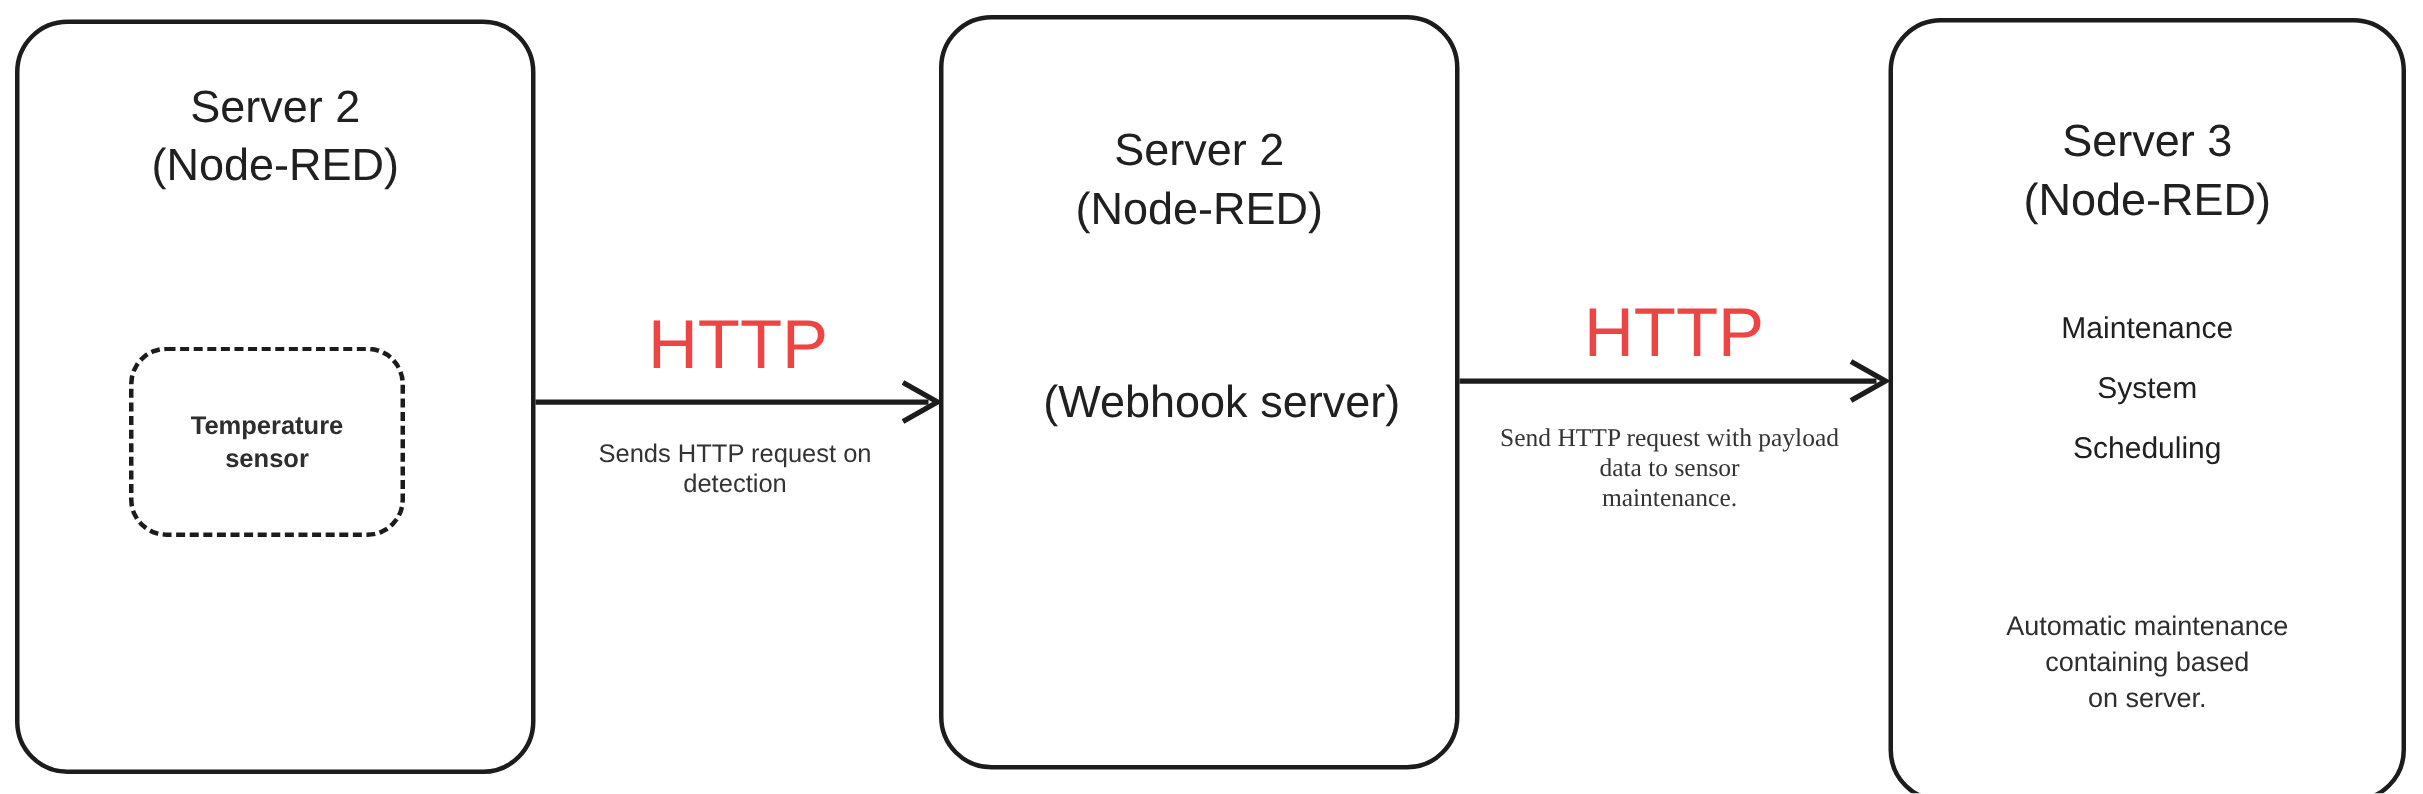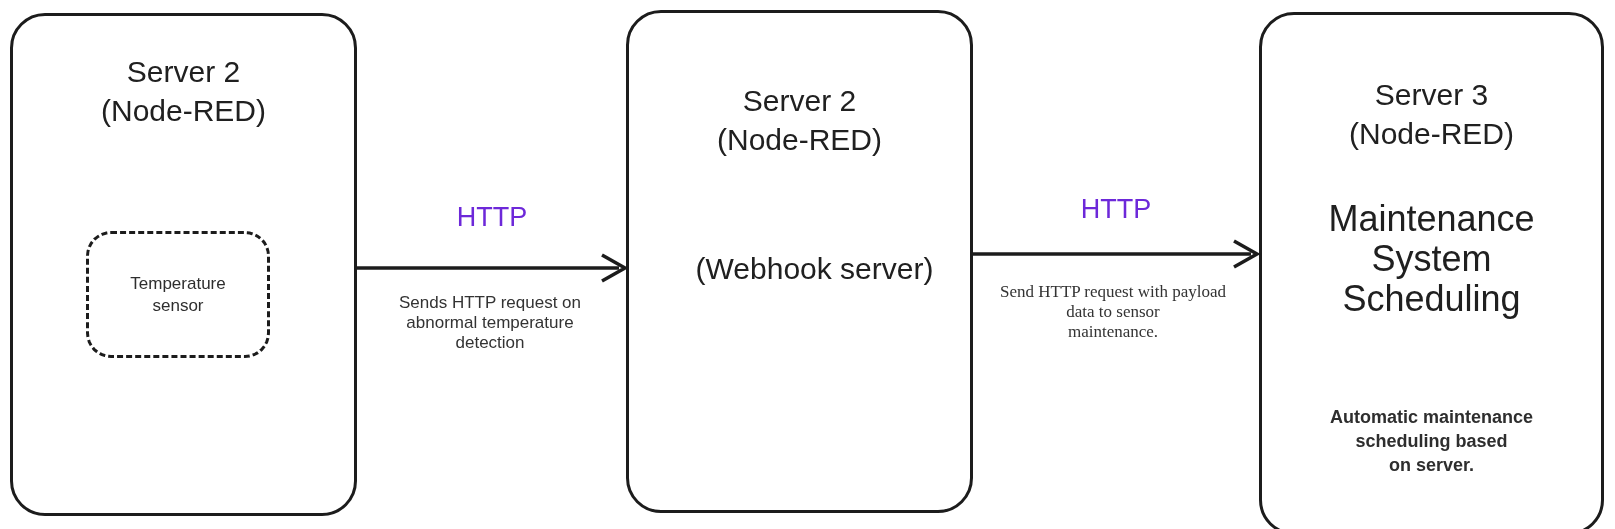--- a/index.html
+++ b/index.html
@@ -47,64 +47,64 @@
     font-size: 30px;
     line-height: 39px;
     color: #202020;
     padding-left: 30px;
   }
   .system-lines {
     position: absolute;
     left: 0; right: 0;
     top: 184px;
     text-align: center;
-    font-size: 36px;
+    font-size: 20px;
     line-height: 40px;
     color: #202020;
   }
   .note-lines {
     position: absolute;
     left: 0; right: 0;
     top: 390px;
     text-align: center;
     font-size: 18px;
     line-height: 24px;
     color: #2e2e2e;
-    font-weight: bold;
   }
   .sensor-box {
     position: absolute;
     left: 73px;
     top: 215px;
     width: 184px;
     height: 127px;
     box-sizing: border-box;
     border: 3px dashed #1c1c1c;
     border-radius: 25px;
     display: flex;
     flex-direction: column;
     align-items: center;
     justify-content: center;
     text-align: center;
     font-size: 17px;
     line-height: 22px;
     color: #2e2e2e;
+    font-weight: bold;
   }
   .arrow-svg {
     position: absolute;
     overflow: visible;
   }
   #arrow-1 { left: 357px; top: 248px; width: 270px; height: 40px; }
   #arrow-2 { left: 973px; top: 234px; width: 286px; height: 40px; }
 
   .http-label {
     position: absolute;
     text-align: center;
-    font-size: 27px;
-    color: #6d28d9;
+    font-size: 46px;
+    color: #ef4444;
   }
   #http-label-1 { left: 362px; top: 202px; width: 260px; }
   #http-label-2 { left: 978px; top: 194px; width: 276px; }
 
   .arrow-desc {
     position: absolute;
     text-align: center;
     font-size: 17px;
     line-height: 20px;
     color: #333333;
@@ -141,33 +141,32 @@
       <div>Server 3</div>
       <div>(Node-RED)</div>
     </div>
     <div class="system-lines">
       <div>Maintenance</div>
       <div>System</div>
       <div>Scheduling</div>
     </div>
     <div class="note-lines">
       <div>Automatic maintenance</div>
-      <div>scheduling based</div>
+      <div>containing based</div>
       <div>on server.</div>
     </div>
   </div>
 
   <svg id="arrow-1" class="arrow-svg" viewBox="0 0 270 40" xmlns="http://www.w3.org/2000/svg">
     <line x1="0" y1="20" x2="262" y2="20" stroke="#1c1c1c" stroke-width="3.5"></line>
     <polyline points="245,7 268,20 245,33" fill="none" stroke="#1c1c1c" stroke-width="3.5"></polyline>
   </svg>
   <div class="http-label" id="http-label-1">HTTP</div>
   <div class="arrow-desc" id="arrow-desc-1">
     <div>Sends HTTP request on</div>
-    <div>abnormal temperature</div>
     <div>detection</div>
   </div>
 
   <svg id="arrow-2" class="arrow-svg" viewBox="0 0 286 40" xmlns="http://www.w3.org/2000/svg">
     <line x1="0" y1="20" x2="278" y2="20" stroke="#1c1c1c" stroke-width="3.5"></line>
     <polyline points="261,7 284,20 261,33" fill="none" stroke="#1c1c1c" stroke-width="3.5"></polyline>
   </svg>
   <div class="http-label" id="http-label-2">HTTP</div>
   <div class="arrow-desc" id="arrow-desc-2">
     <div>Send HTTP request with payload</div>

